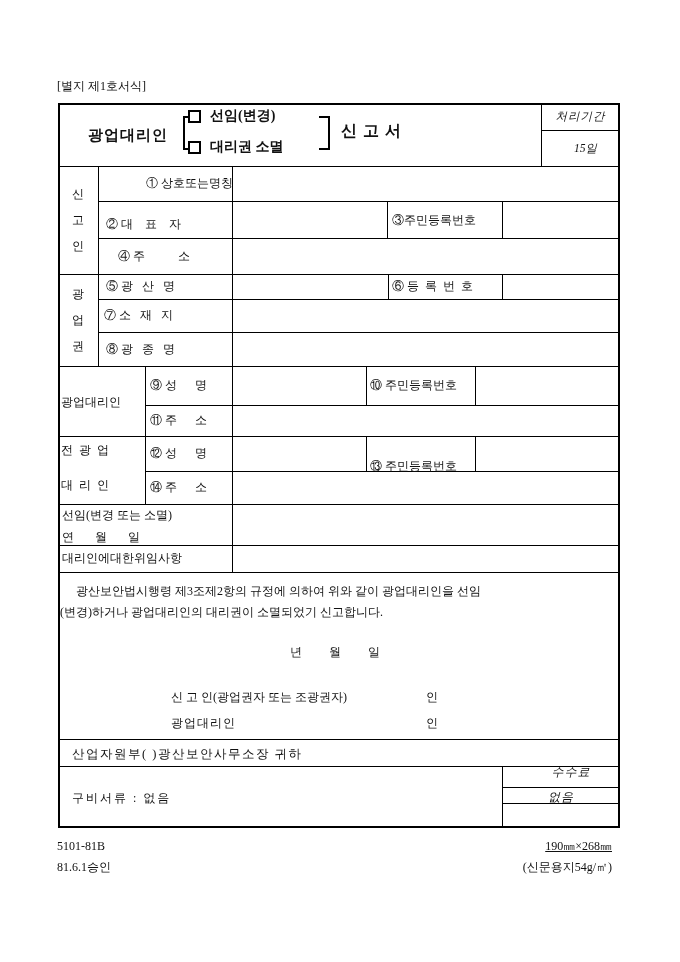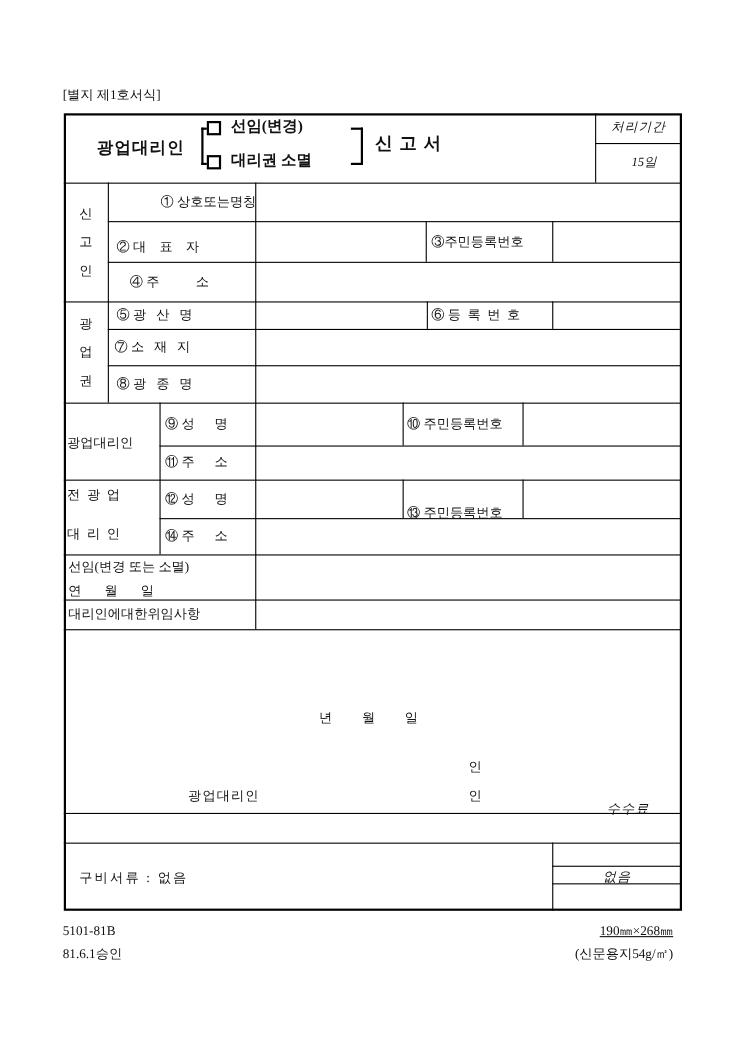--- a/index.html
+++ b/index.html
@@ -113,30 +113,34 @@
   <div class="field" style="left:232px;top:332px;width:388px;height:34px;"></div>
   <div class="field" style="left:232px;top:366px;width:134px;height:39px;"></div>
   <div class="field" style="left:475px;top:366px;width:145px;height:39px;"></div>
   <div class="field" style="left:232px;top:405px;width:388px;height:31px;"></div>
   <div class="field" style="left:232px;top:436px;width:134px;height:35px;"></div>
   <div class="field" style="left:475px;top:436px;width:145px;height:35px;"></div>
   <div class="field" style="left:232px;top:471px;width:388px;height:33px;"></div>
   <div class="field" style="left:232px;top:504px;width:388px;height:41px;"></div>
   <div class="field" style="left:232px;top:545px;width:388px;height:27px;"></div>
 
+  <div class="t" style="left:76px;top:583px;">광산보안법시행령 제3조제2항의 규정에 의하여 위와 같이 광업대리인을 선임</div>
+  <div class="t" style="left:60px;top:604px;">(변경)하거나 광업대리인의 대리권이 소멸되었기 신고합니다.</div>
   <div class="t" style="left:290px;top:644px;">년</div>
   <div class="t" style="left:329px;top:644px;">월</div>
   <div class="t" style="left:368px;top:644px;">일</div>
+  <div class="t" style="left:171px;top:689px;">신 고 인(광업권자 또는 조광권자)</div>
   <div class="t" style="left:426px;top:689px;">인</div>
   <div class="t" style="left:171px;top:715px;letter-spacing:1px;">광업대리인</div>
   <div class="t" style="left:426px;top:715px;">인</div>
 
+  <div class="t" style="left:72px;top:746px;font-size:12.5px;letter-spacing:1.5px;">산업자원부(   )광산보안사무소장  귀하</div>
 
   <div class="t" style="left:72px;top:790px;letter-spacing:2px;">구비서류 : 없음</div>
-  <div class="t ctr" style="left:502px;top:727px;width:138px;letter-spacing:1px;">수수료</div>
+  <div class="t ctr" style="left:502px;top:764px;width:138px;letter-spacing:1px;">수수료</div>
   <div class="t ctr" style="left:502px;top:789px;width:118px;letter-spacing:1px;">없음</div>
 
   <div class="t" style="left:57px;top:838px;">5101-81B</div>
   <div class="t" style="left:57px;top:859px;">81.6.1승인</div>
   <div class="t" style="right:68px;top:838px;text-decoration:underline;">190㎜×268㎜</div>
   <div class="t" style="right:68px;top:859px;">(신문용지54g/㎡)</div>
 
 </div>
 
 </body></html>

